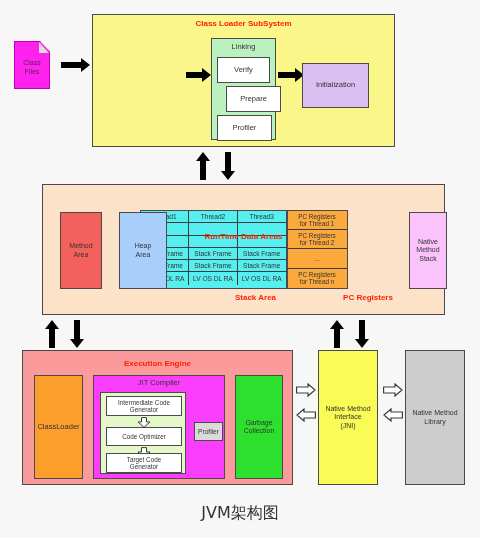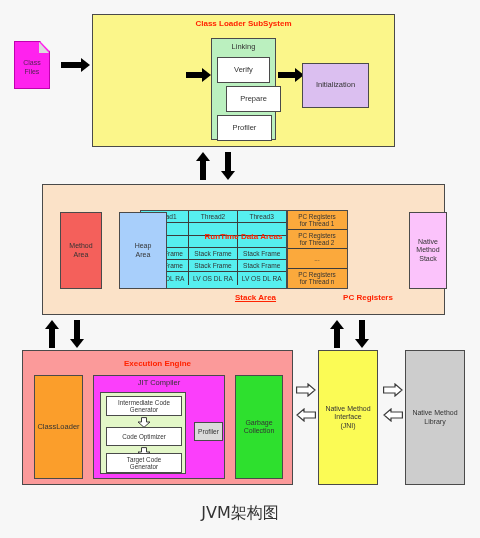--- a/index.html
+++ b/index.html
@@ -219,21 +219,21 @@
         <div class="st-cell">Stack Frame</div>
         <div class="st-cell">Stack Frame</div>
         <div class="st-cell">Stack Frame</div>
       </div>
       <div class="st-row">
         <div class="st-cell">LV OS DL RA</div>
         <div class="st-cell">LV OS DL RA</div>
         <div class="st-cell">LV OS DL RA</div>
       </div>
     </div>
-    <div class="subtitle-red" style="left:140px;top:108px;width:145px;text-decoration:underline;">Stack Area</div>
+    <div class="subtitle-red" style="left:140px;top:108px;width:145px;">Stack Area</div>
 
     <div id="pc-registers">
       <div class="pc-cell">
         <div>
           <div>PC Registers</div>
           <div>for Thread 1</div>
         </div>
       </div>
       <div class="pc-cell">
         <div>

